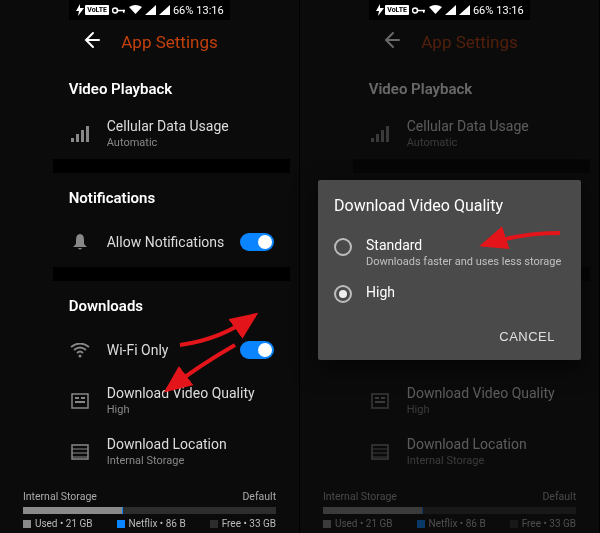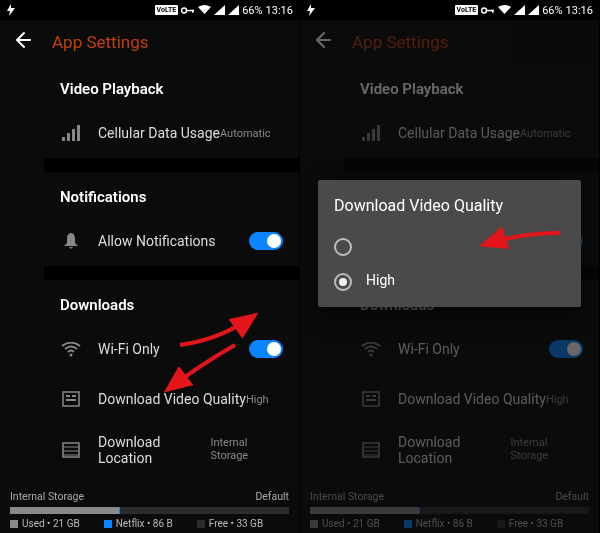--- a/index.html
+++ b/index.html
@@ -13,20 +13,21 @@
     overflow: hidden;
   }
   .screen {
     width: 300px;
     height: 533px;
     background: #0b0b0b;
     position: relative;
     display: flex;
     flex-direction: column;
     border-right: 1px solid #000;
+    align-items: center;
   }
   .screen.dimmed .content { opacity: 0.38; }
   .screen.dimmed .titlebar { opacity: 0.38; }
 
   
   .statusbar {
     height: 20px;
     background: #000;
     display: flex;
     align-items: center;
@@ -68,21 +69,21 @@
     gap: 16px;
     min-height: 50px;
   }
   .row .icon-slot {
     width: 22px;
     display: flex;
     justify-content: center;
     align-items: center;
     color: #888;
   }
-  .row .labels { flex: 1; display: flex; flex-direction: row; }
+  .row .labels { flex: 1; display: flex; flex-direction: column; }
   .row .primary { font-size: 14px; color: #ddd; }
   .row .secondary { font-size: 11px; color: #888; margin-top: 2px; }
 
   .gap { height: 14px; background: #000; }
 
   
   .toggle {
     width: 34px; height: 18px; border-radius: 9px;
     background: #0a84ff; position: relative;
   }
@@ -429,26 +430,33 @@
       <span style="--c:#8a8a8a">Used • 21 GB</span>
       <span style="--c:#0a84ff">Netflix • 86 B</span>
       <span style="--c:#2d2d2d">Free • 33 GB</span>
     </div>
   </div>
 
   <div class="dialog">
     <div class="dialog-title">Download Video Quality</div>
     <div class="opt">
       <div class="radio"></div>
+      <div class="olabels">
+        <div class="oname">Standard</div>
+        <div class="odesc">Downloads faster and uses less storage</div>
+      </div>
     </div>
     <div class="opt">
       <div class="radio checked"></div>
       <div class="olabels">
         <div class="oname">High</div>
       </div>
+    </div>
+    <div class="dialog-actions">
+      <button>CANCEL</button>
     </div>
   </div>
 
   <svg class="arrow" style="left:175px; top:225px" width="90" height="30">
     <defs>
         <marker id="ah2" markerWidth="8" markerHeight="8" refX="6" refY="3" orient="auto">
           <path d="M0,0 L7,3 L0,6 Z" fill="#e3141a"></path>
         </marker>
       </defs>
     <path d="M85 8 Q45 8 8 20" stroke="#e3141a" stroke-width="4" fill="none" marker-end="url(#ah2)"></path>

